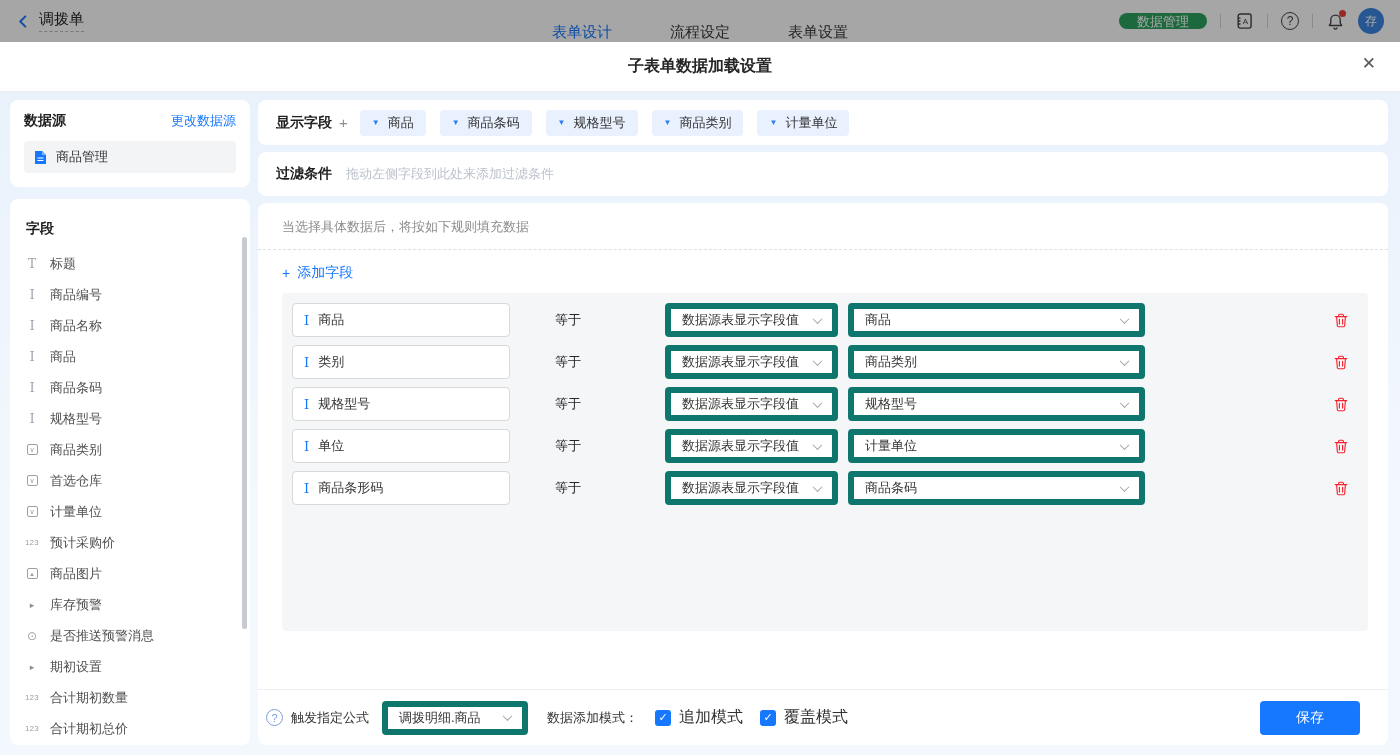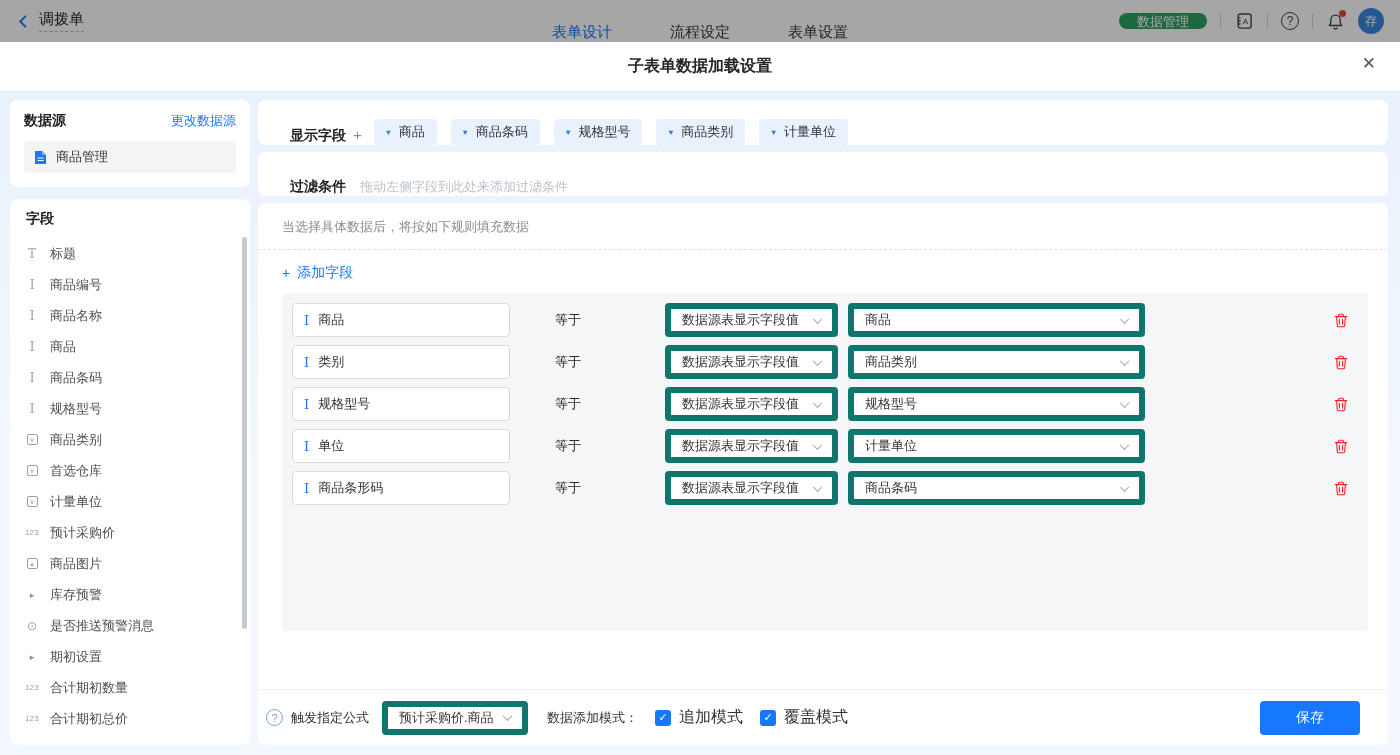--- a/index.html
+++ b/index.html
@@ -44,37 +44,37 @@
     display:flex; gap:8px; padding:8px 12px 10px 10px;}
   .card{background:#fff; border-radius:8px;}
   
   .left-col{width:240px; display:flex; flex-direction:column; gap:12px; flex:none;}
   .ds-card{padding:12px 14px 14px;}
   .ds-head{display:flex; justify-content:space-between; align-items:center; margin-bottom:11px;}
   .ds-title{font-size:14px; font-weight:700; color:#1f1f1f;}
   .ds-link{font-size:13px; color:var(--accent); cursor:pointer;}
   .ds-item{background:#f3f4f6; border-radius:4px; height:32px; display:flex;
     align-items:center; gap:9px; padding:0 10px; font-size:13px; color:#333; cursor:pointer;}
-  .fields-card{flex:1; padding:11px 0 6px; position:relative; overflow:hidden;}
+  .fields-card{flex:1; padding:21px 0 6px; position:relative; overflow:hidden;}
   .fields-title{font-size:14px; font-weight:700; color:#1f1f1f; padding:0 16px 10px;}
   .field-item{height:31px; display:flex; align-items:center; gap:9px;
     padding:0 14px 0 13px; font-size:13px; color:#4f4f4f; cursor:grab;}
   .ficon{width:18px; flex:none; text-align:center; color:#9aa0a8; font-size:11px;
     display:flex; align-items:center; justify-content:center;}
   .ficon .serif{font-family:"DejaVu Serif","Liberation Serif",serif; font-size:12px;}
   .ficon .num{font-size:8px; letter-spacing:.3px;}
   .ficon .box{width:11px; height:11px; border:1px solid #9aa0a8; border-radius:2px;
     font-size:7px; display:flex; align-items:center; justify-content:center; color:#9aa0a8;}
   .ficon .tri{font-size:9px; color:#8a9099;}
   .ficon .rad{font-size:12px;}
   .fthumb{position:absolute; right:3px; top:38px; width:5px; height:392px;
     background:#c7cad0; border-radius:3px; cursor:pointer;}
   
   .main-col{flex:1; display:flex; flex-direction:column; gap:7px; min-width:0;}
-  .bar{display:flex; align-items:flex-end; padding:0 32px;font-family:Liberation Mono, monospace;}
+  .bar{display:flex; align-items:center; padding:0 18px;}
   .bar-label{font-size:14px; font-weight:600; color:#1f1f1f; flex:none;}
   #display-bar{height:45px;}
   .plus{color:#8c8c8c; font-size:15px; margin:0 12px 0 7px;}
   .tags{display:flex; gap:14px;}
   .tag{background:var(--tag_bg); border-radius:4px; height:26px; padding:0 12px;
     display:flex; align-items:center; gap:8px; font-size:13px; color:#333; cursor:pointer;}
   .tag .caret{font-size:8px; color:#2f7cf6;}
   #filter-bar,#screen-bar{height:44px;}
   .placeholder{color:var(--placeholder); font-size:13px; margin-left:14px;}
   .gear{color:var(--accent); font-size:14px; margin-left:8px; line-height:1;}
@@ -443,21 +443,21 @@
                 <path d="M5.4 6.3v4.6M8.6 6.3v4.6"></path>
               </svg>
             </span>
           </div>
         </div>
 
       <div class="footer">
         <span class="fhelp">?</span>
         <span class="flabel">触发指定公式</span>
         <div class="sel fsel">
-          <span>预计采购价.商品</span>
+          <span>调拨明细.商品</span>
           <span class="chev"></span>
         </div>
         <span class="fmode">数据添加模式：</span>
         <span id="mode-checks" style="display:flex">
             <span class="fcheck">
               <span class="cbox">✓</span>
               <span>追加模式</span>
             </span>
             <span class="fcheck">
               <span class="cbox">✓</span>

